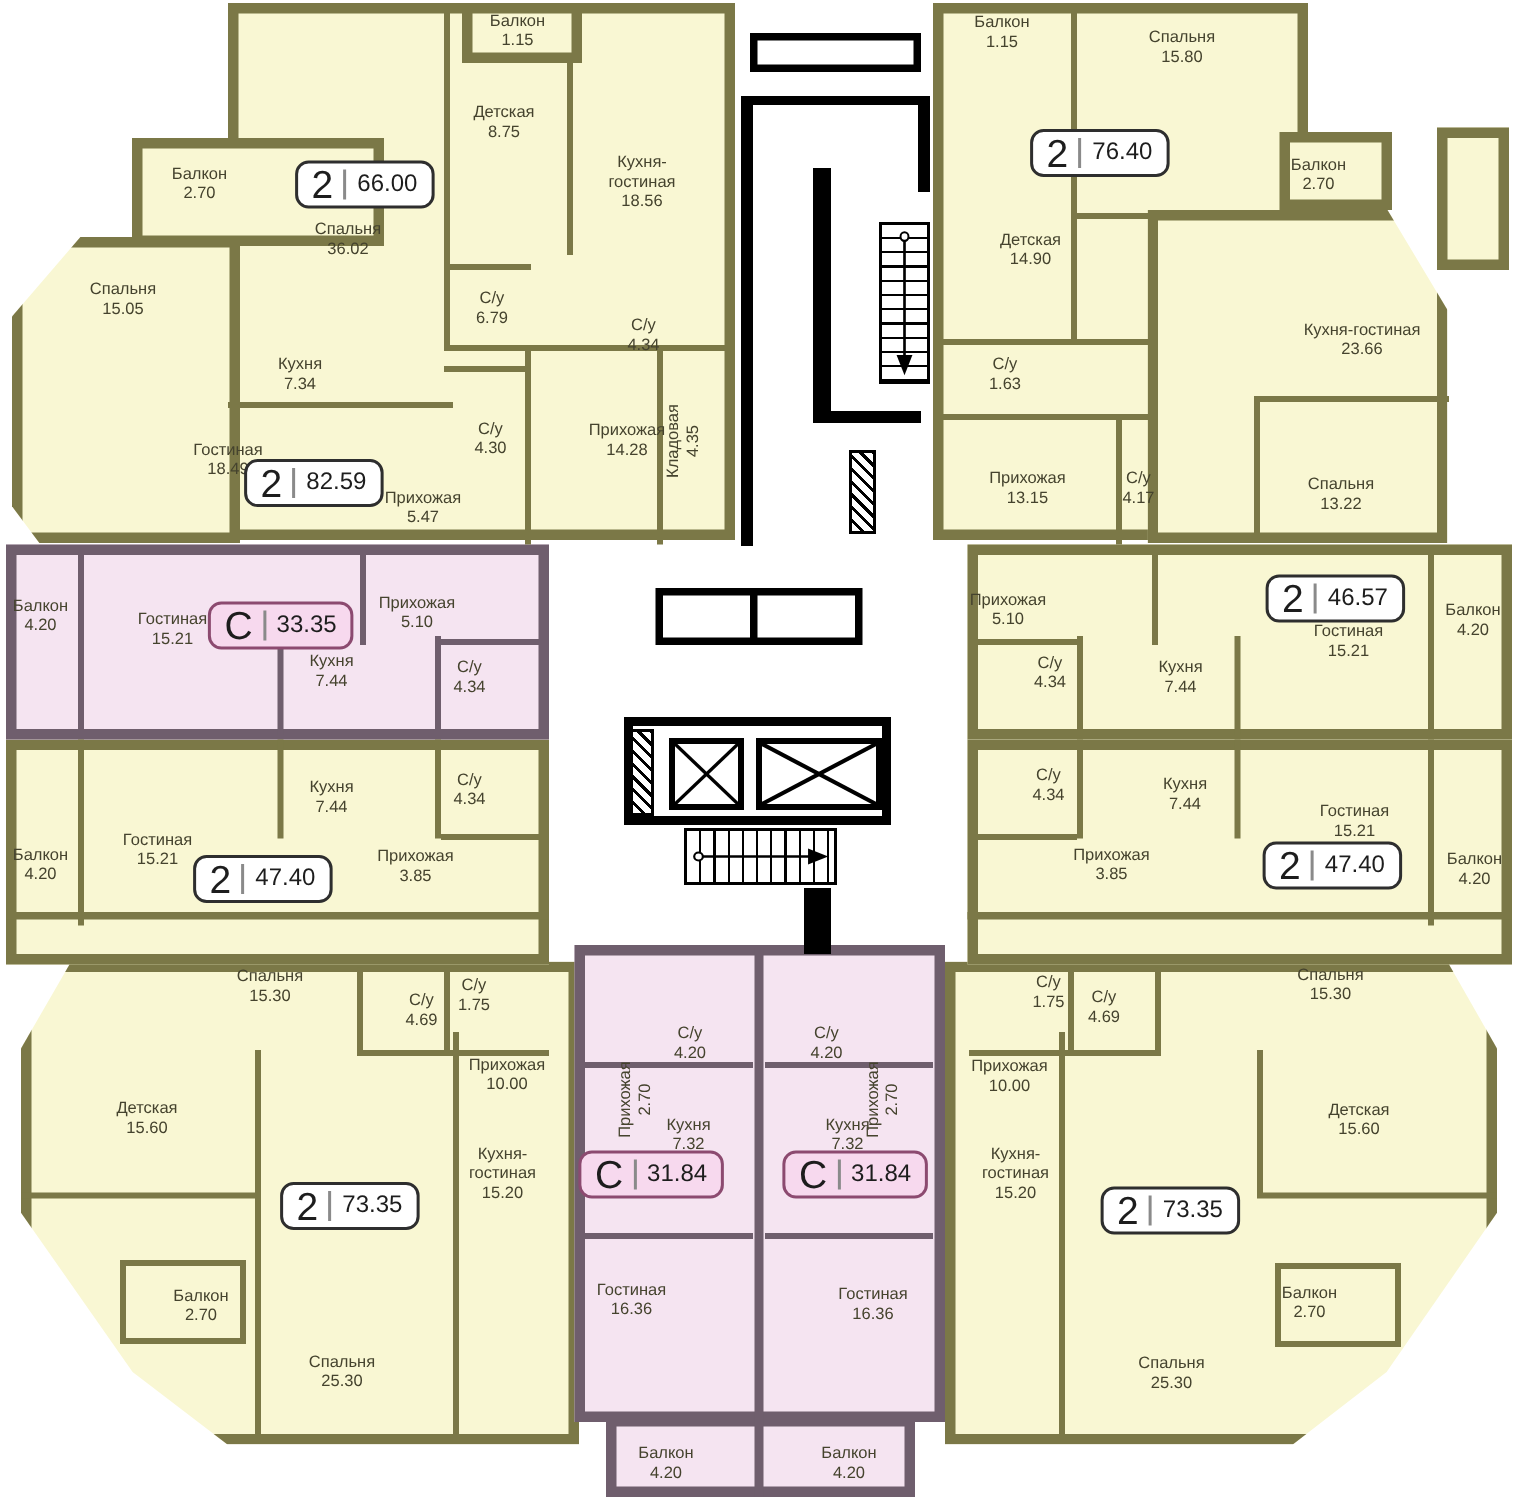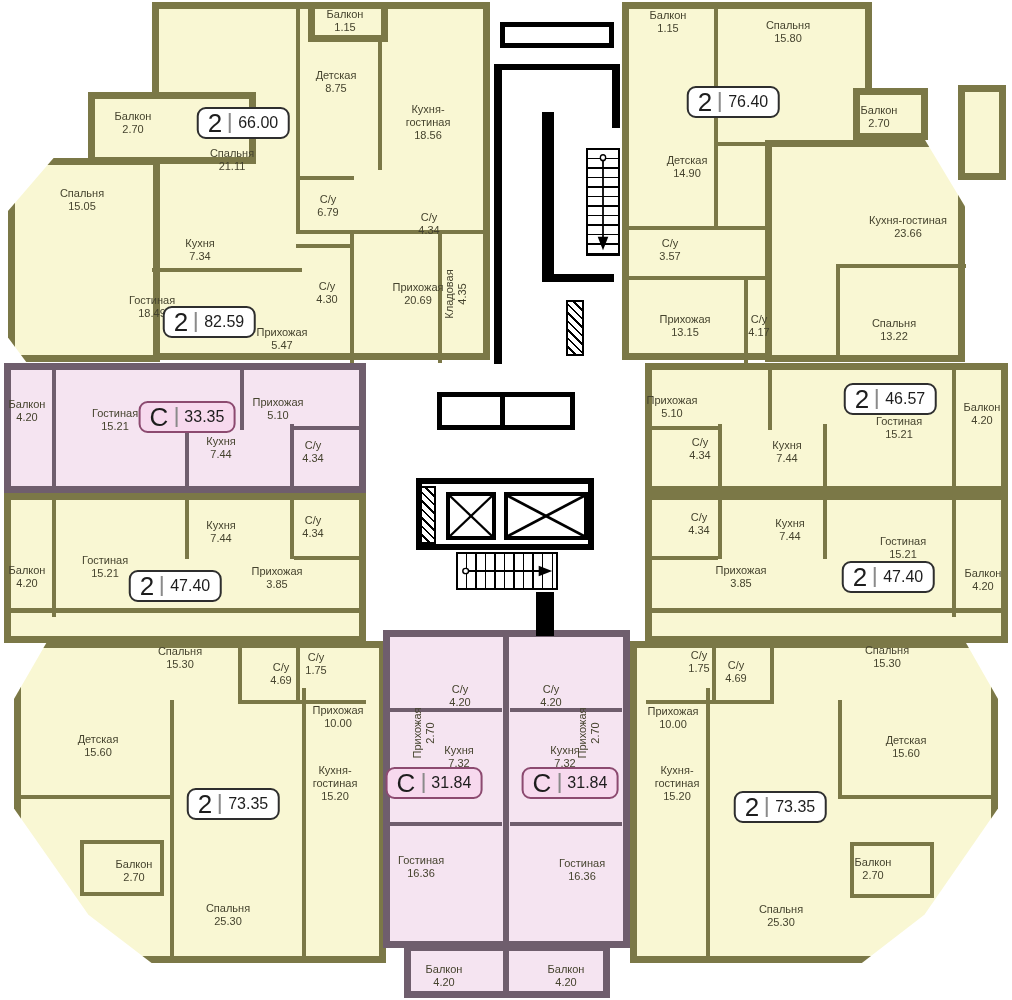--- a/index.html
+++ b/index.html
@@ -170,21 +170,21 @@
 <div class="room-label" style="left: 133px; top: 123px;">
       <div>Балкон</div>
       <div>2.70</div>
     </div>
     <div class="room-label" style="left: 82px; top: 200px;">
       <div>Спальня</div>
       <div>15.05</div>
     </div>
     <div class="room-label" style="left: 232px; top: 160px;">
       <div>Спальня</div>
-      <div>21.11</div>
+      <div>36.02</div>
     </div>
     <div class="room-label" style="left: 345px; top: 21px;">
       <div>Балкон</div>
       <div>1.15</div>
     </div>
     <div class="room-label" style="left: 336px; top: 82px;">
       <div>Детская</div>
       <div>8.75</div>
     </div>
     <div class="room-label" style="left: 428px; top: 122px;">
@@ -216,21 +216,21 @@
     <div class="room-label" style="left: 327px; top: 293px;">
       <div>С/у</div>
       <div>4.30</div>
     </div>
     <div class="room-label" style="left: 282px; top: 339px;">
       <div>Прихожая</div>
       <div>5.47</div>
     </div>
     <div class="room-label" style="left: 418px; top: 294px;">
       <div>Прихожая</div>
-      <div>20.69</div>
+      <div>14.28</div>
     </div>
     <div class="room-label vertical" style="left: 456px; top: 294px;">
       <div>Кладовая</div>
       <div>4.35</div>
     </div>
     <div class="badge" style="left: 209px; top: 322px;">
       <span class="t">2</span>
       <span class="sep"></span>
       <span class="a">82.59</span>
     </div>
@@ -387,21 +387,21 @@
     <div class="room-label" style="left: 879px; top: 117px;">
       <div>Балкон</div>
       <div>2.70</div>
     </div>
     <div class="room-label" style="left: 908px; top: 227px;">
       <div>Кухня-гостиная</div>
       <div>23.66</div>
     </div>
     <div class="room-label" style="left: 670px; top: 250px;">
       <div>С/у</div>
-      <div>3.57</div>
+      <div>1.63</div>
     </div>
     <div class="room-label" style="left: 685px; top: 326px;">
       <div>Прихожая</div>
       <div>13.15</div>
     </div>
     <div class="room-label" style="left: 759px; top: 326px;">
       <div>С/у</div>
       <div>4.17</div>
     </div>
     <div class="badge" style="left: 733px; top: 102px;">

